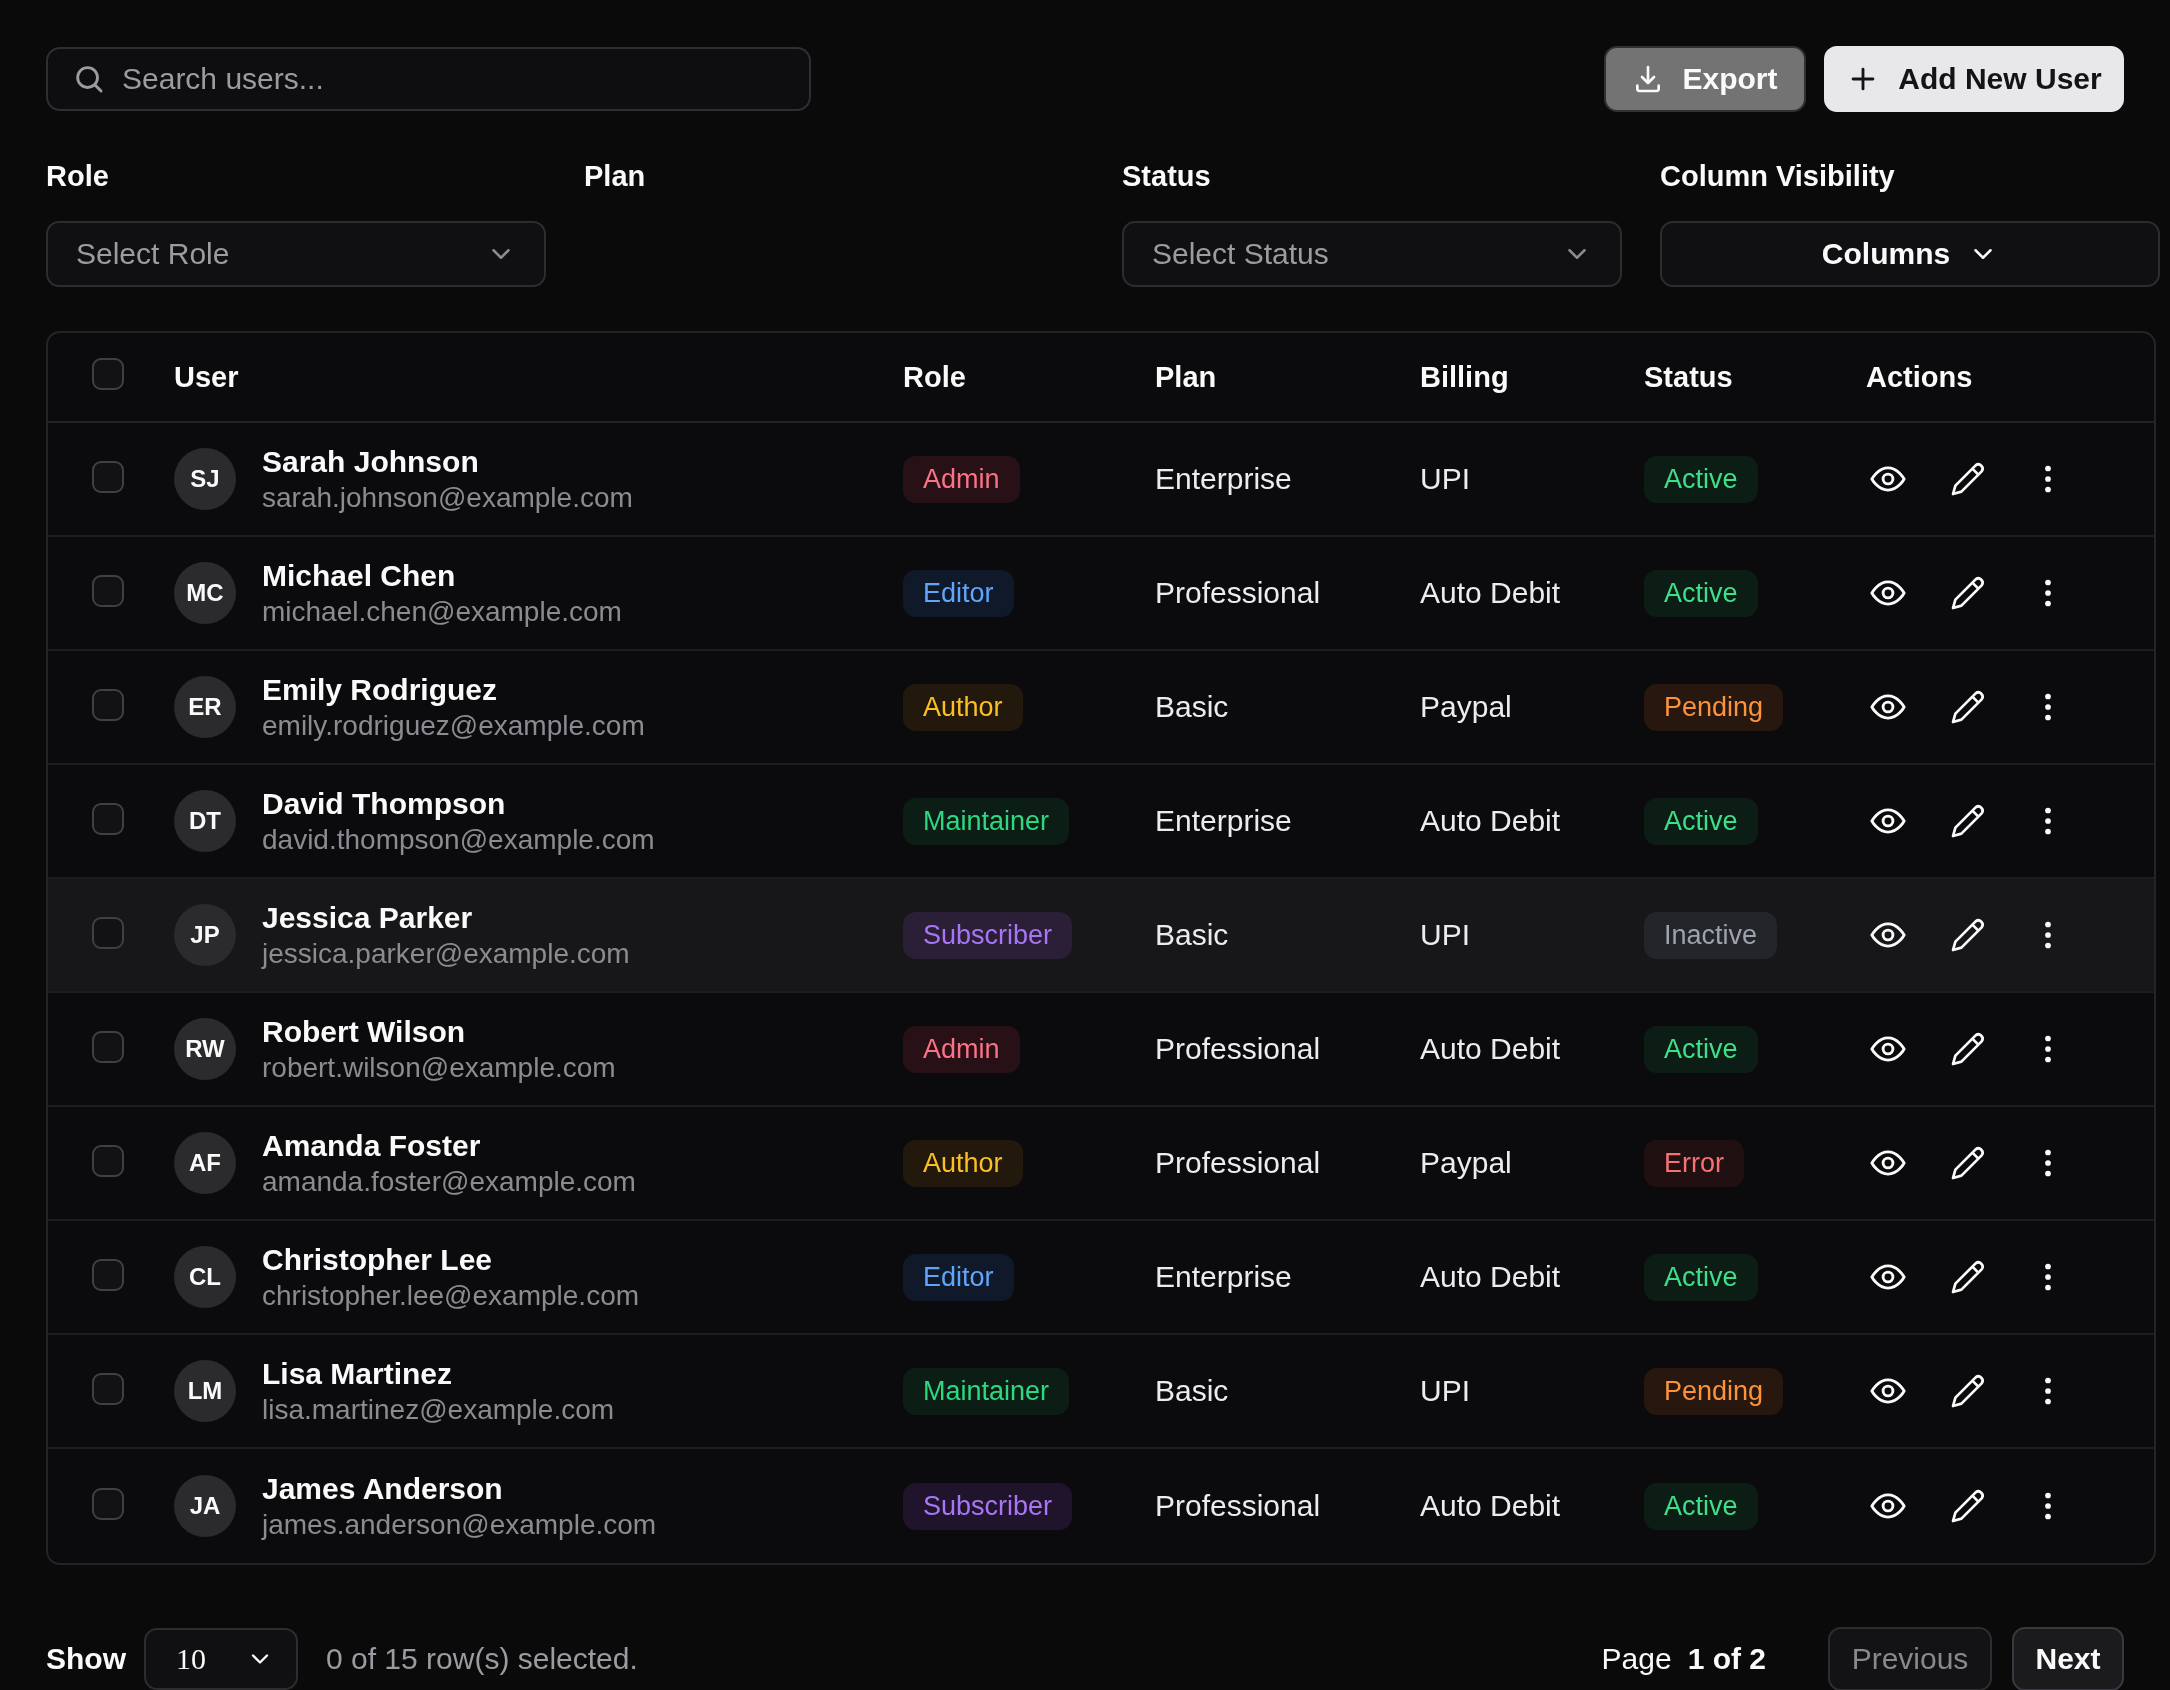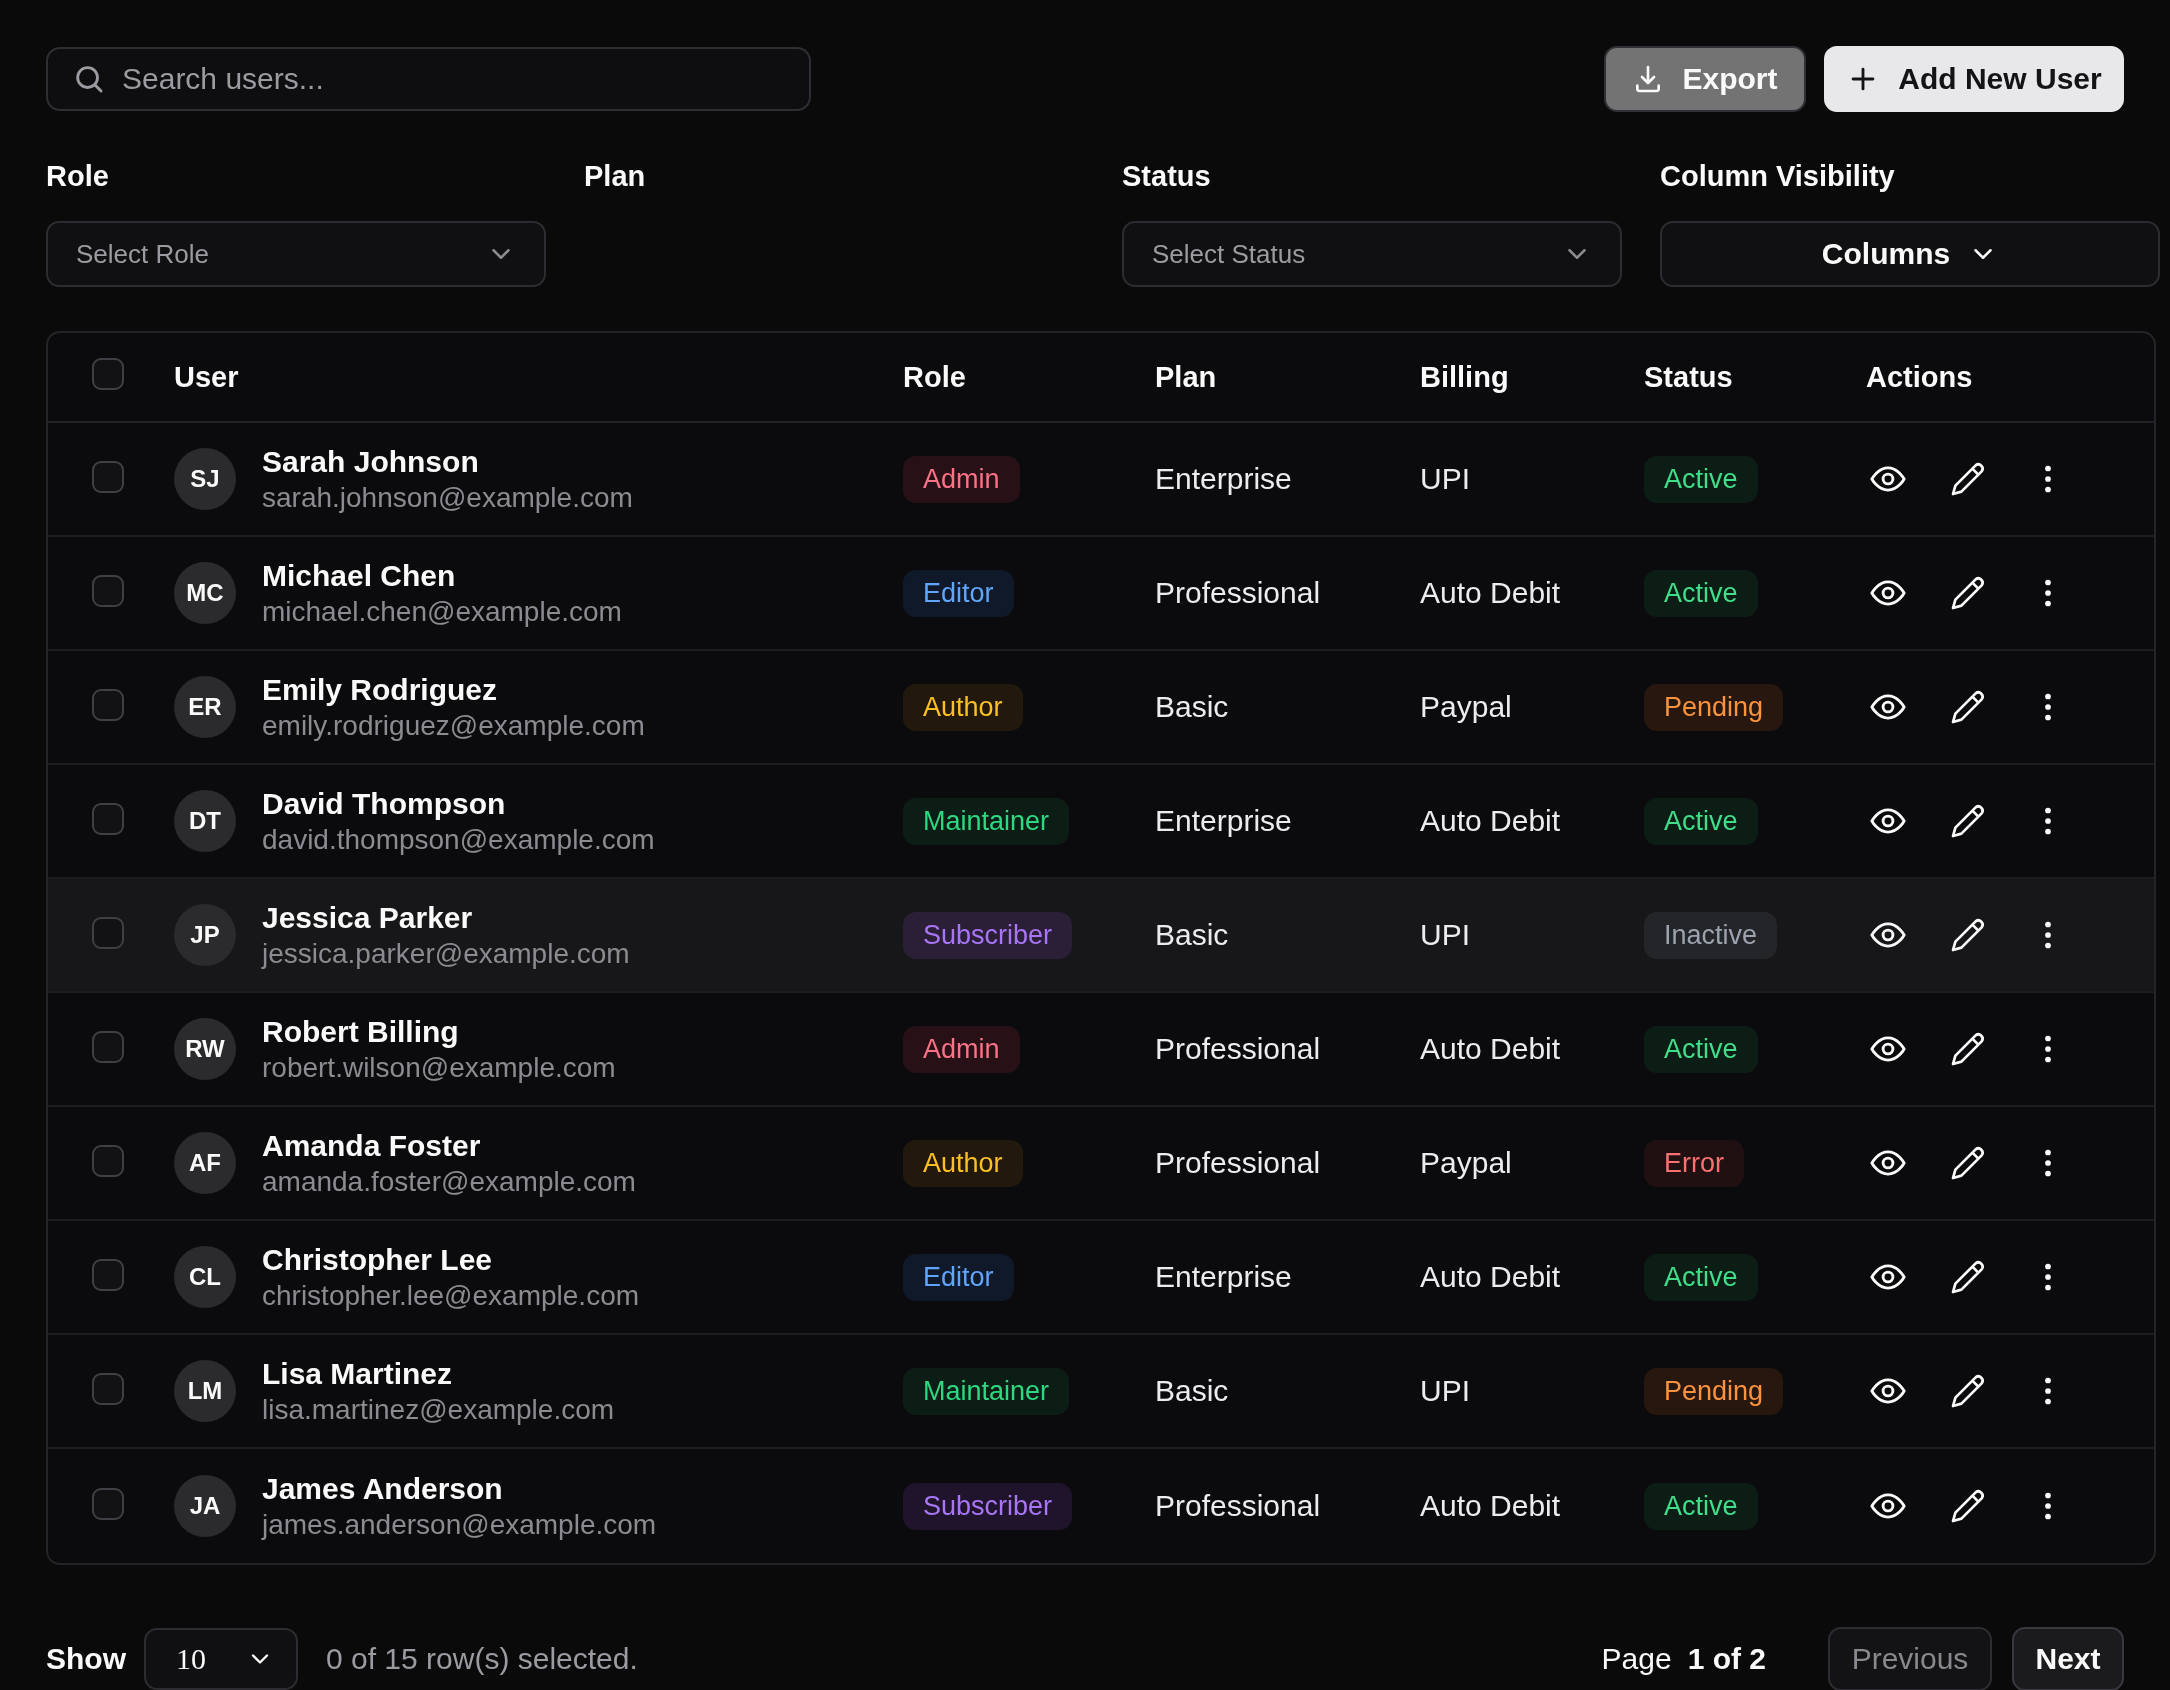--- a/index.html
+++ b/index.html
@@ -44,21 +44,21 @@
   
   .filters{
     margin-top:48px;
     display:grid; grid-template-columns:repeat(4,500px); column-gap:38px;
   }
   .filter-label{font-size:29px; font-weight:600; color:var(--text-primary); margin-bottom:28px;}
   .select{
     height:66px; border:2px solid #2c2c31; border-radius:13px; background:#101012;
     display:flex; align-items:center; padding:0 28px; cursor:pointer;
   }
-  .select .sel-text{flex:1; font-size:26px; color:var(--text-placeholder);}
+  .select .sel-text{flex:1; font-size:30px; color:var(--text-placeholder);}
   .select svg{color:#8b8b92;}
   .columns-btn{
     height:66px; border:2px solid #2c2c31; border-radius:13px; background:#101012;
     display:flex; align-items:center; justify-content:center; gap:18px; cursor:pointer;
   }
   .columns-btn .sel-text{font-size:30px; font-weight:600; color:var(--text-primary);}
 
   
   .table{
     margin-top:44px; width:2110px; border:2px solid #242428; border-radius:14px;
@@ -375,21 +375,21 @@
             </svg>
           </span>
       </div>
     </div>
 
     <div class="tgrid trow">
       <div class="cell cell-check"><span class="checkbox"></span></div>
       <div class="cell cell-user">
         <span class="avatar">RW</span>
         <span class="user-meta">
-          <span class="user-name">Robert Billing</span>
+          <span class="user-name">Robert Wilson</span>
           <span class="user-email">robert.wilson@example.com</span>
         </span>
       </div>
       <div class="cell"><span class="badge" style="color: rgb(251, 113, 133); background: rgba(244, 63, 94, 0.12);">Admin</span></div>
       <div class="cell plan">Professional</div>
       <div class="cell billing">Auto Debit</div>
       <div class="cell"><span class="badge" style="color: rgb(63, 223, 138); background: rgba(34, 197, 94, 0.1);">Active</span></div>
       <div class="actions">
         <span class="action-btn">
             <svg width="38" height="38" viewBox="0 0 24 24">

